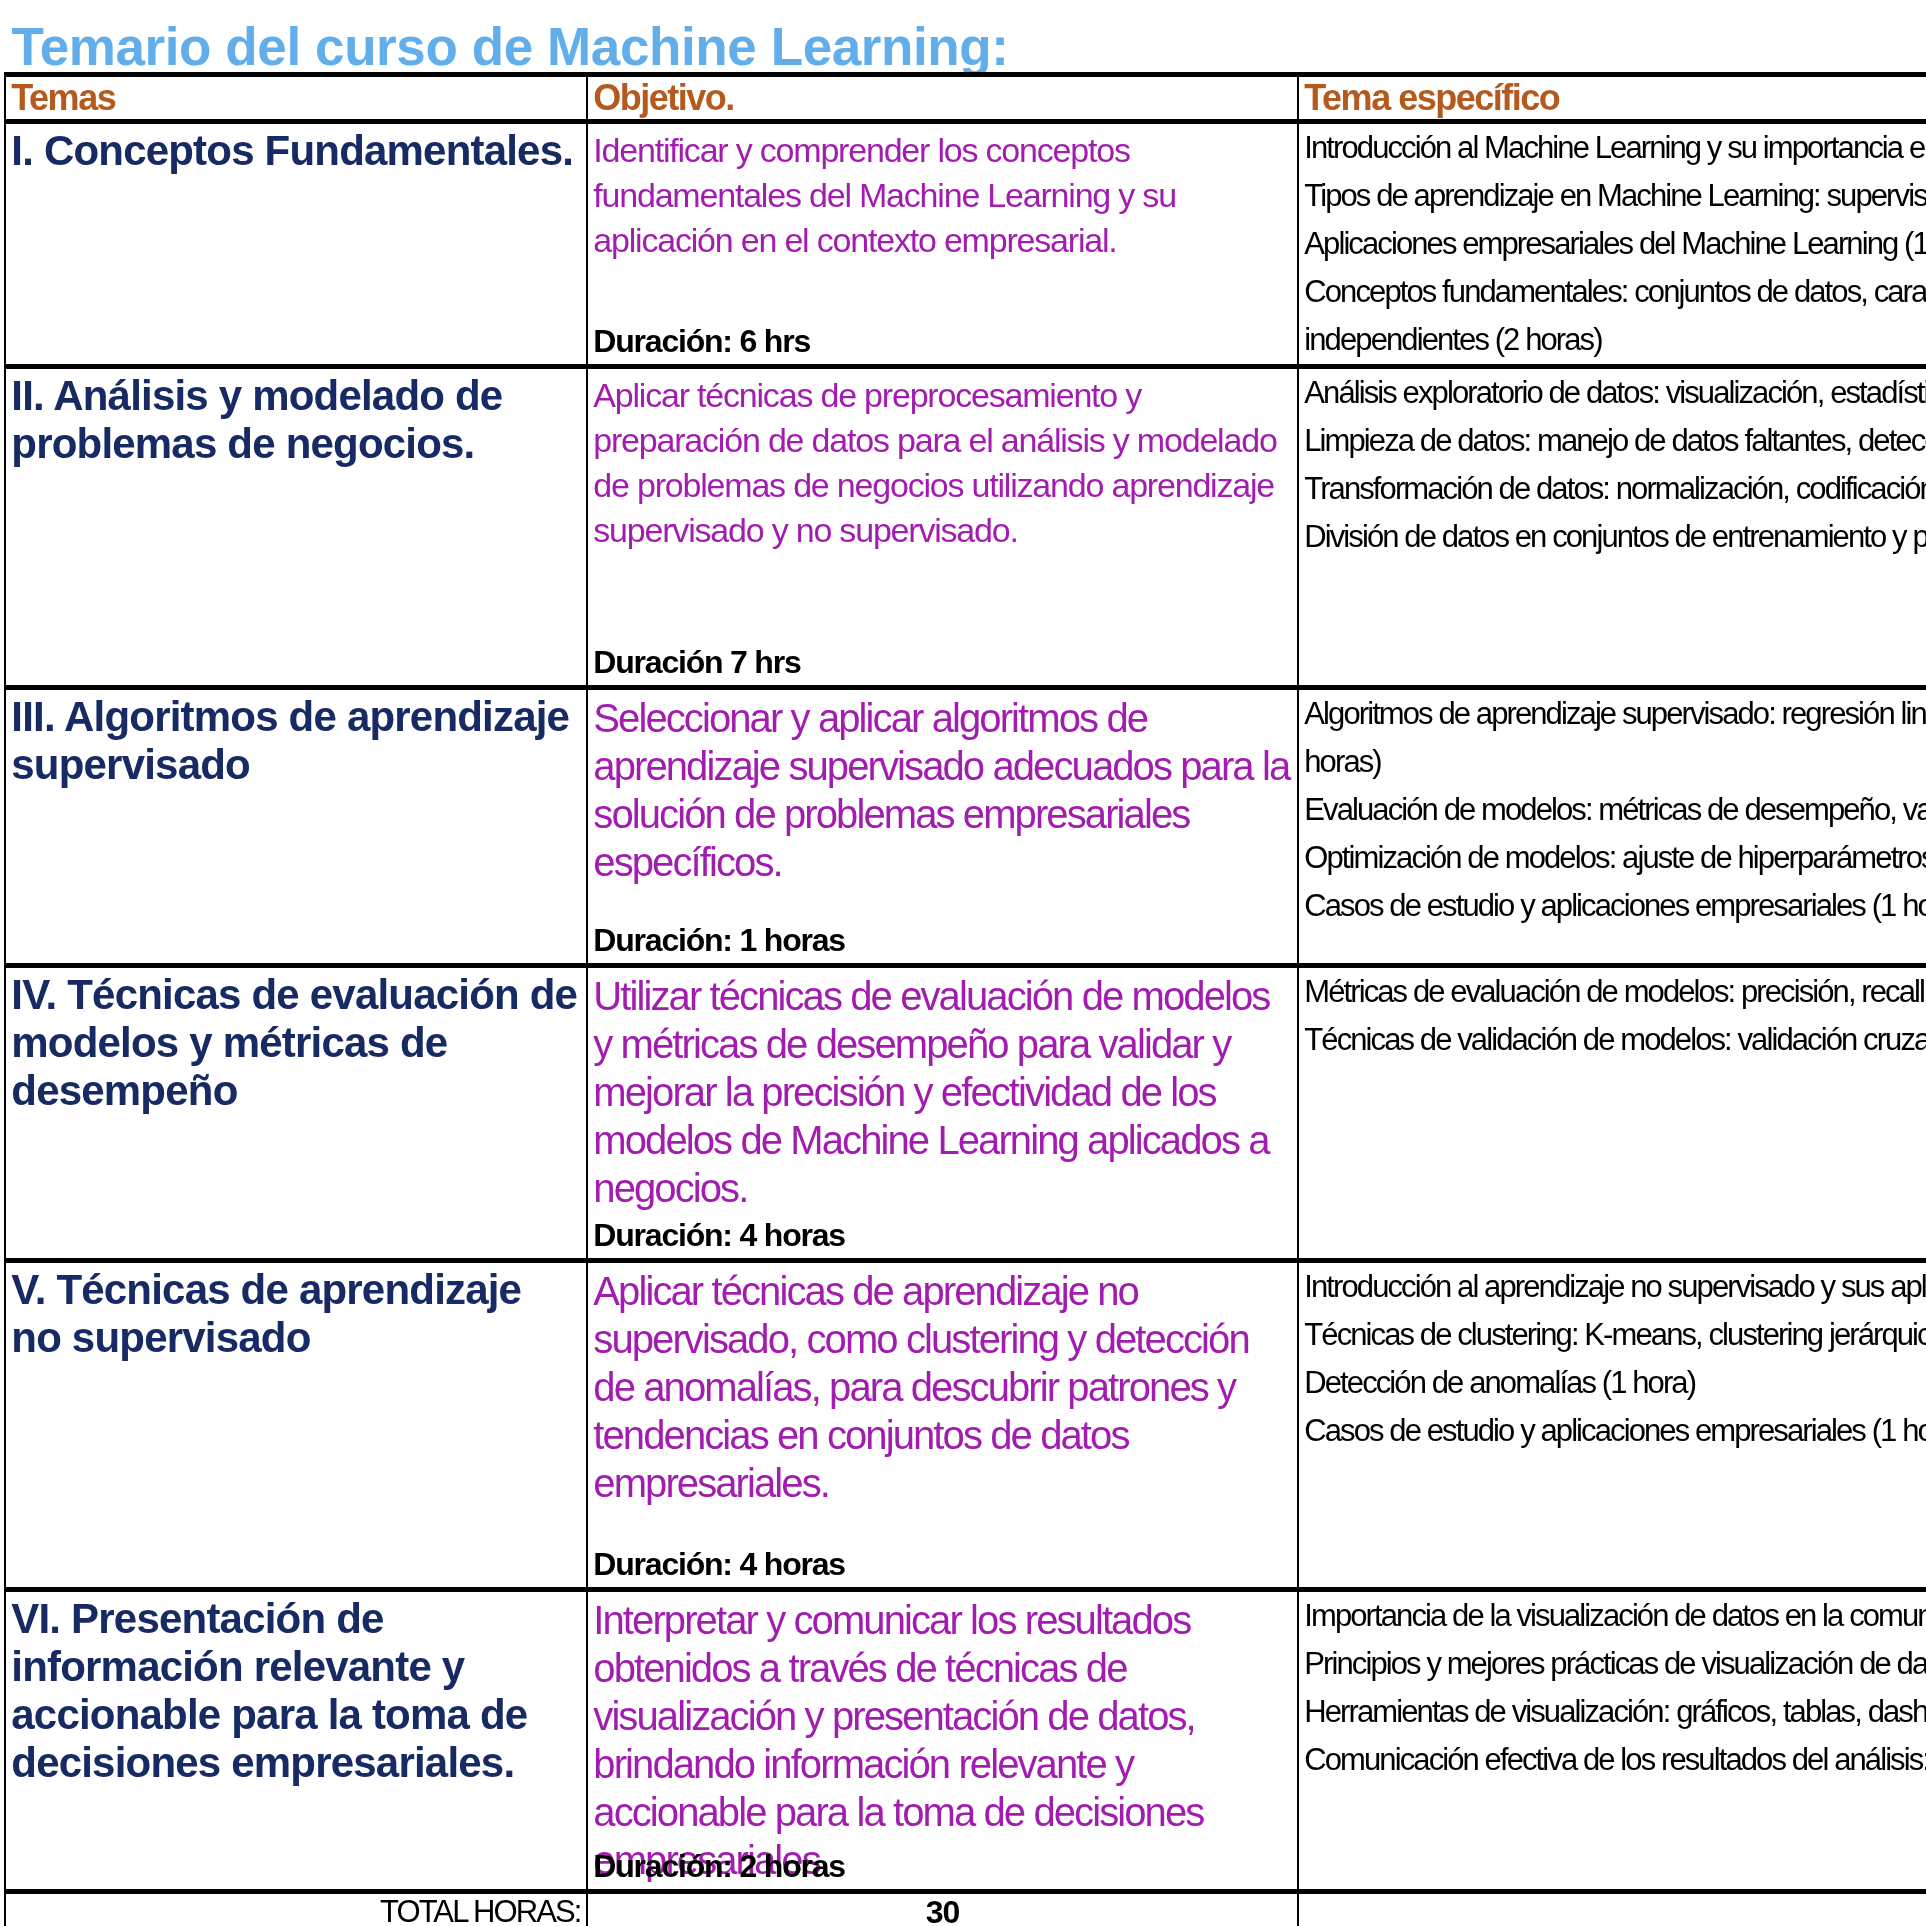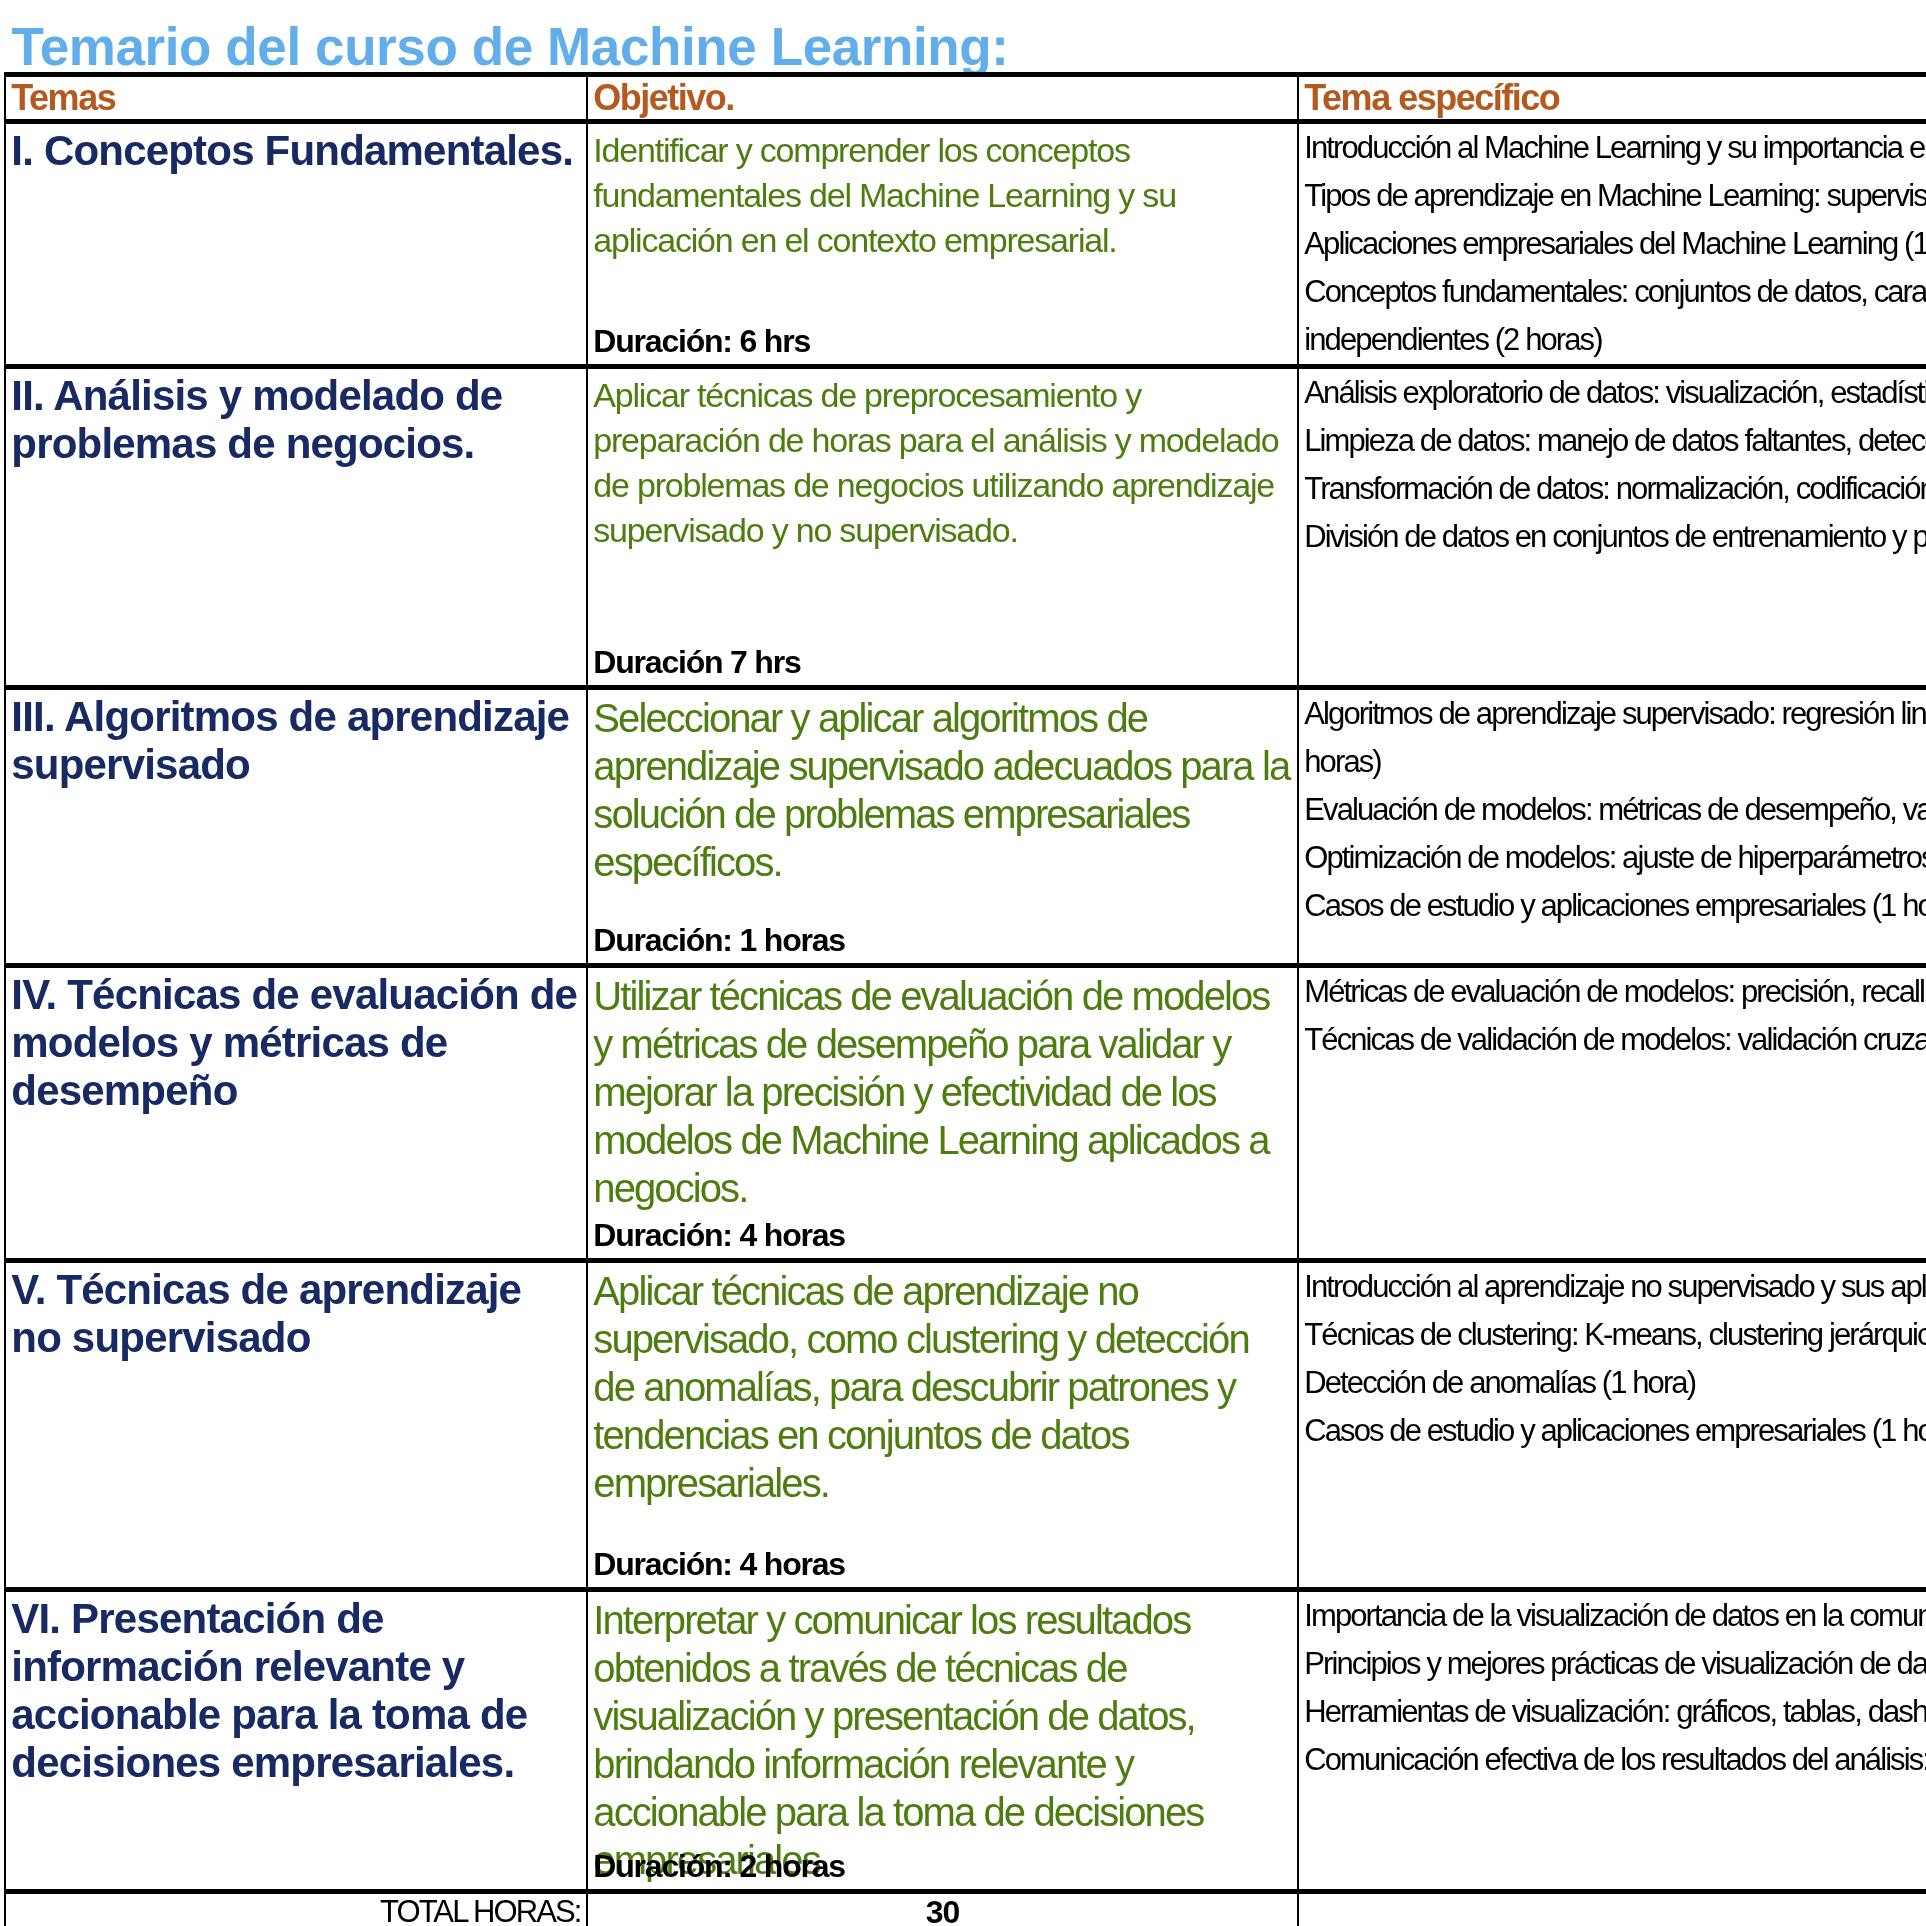--- a/index.html
+++ b/index.html
@@ -27,21 +27,21 @@
     font-size: 36px; color: #b55a1e; line-height: 42px; letter-spacing: -1.5px; font-weight: bold;
   }
   .topic {
     font-family: "Liberation Sans", sans-serif; font-weight: bold;
     font-size: 42px; color: #172a63; line-height: 48px; padding-top: 3.1px;
     letter-spacing: -0.8px;
   }
   .cell2 { position: relative; }
   .obj {
     font-family: "Liberation Sans", sans-serif;
-    font-size: 34px; color: #4d7c0f; line-height: 45px; padding-top: 3.9px; letter-spacing: -1.2px;
+    font-size: 34px; color: #a21caf; line-height: 45px; padding-top: 3.9px; letter-spacing: -1.2px;
   }
   .obj.narrow { font-size: 40px; line-height: 48px; letter-spacing: -1.9px; }
   .dur {
     position: absolute; left: 5.4px; bottom: 2.3px;
     font-family: "Liberation Sans", sans-serif; font-weight: bold;
     font-size: 32px; color: #000; line-height: 42px; letter-spacing: -1.2px;
   }
   .specific { padding-top: 2.3px; }
   .spec-item {
     font-family: "Liberation Sans", sans-serif;
@@ -101,21 +101,21 @@
         <div class="spec-item">Aplicaciones empresariales del Machine Learning (1 hora)</div>
         <div class="spec-item">Conceptos fundamentales: conjuntos de datos, características, etiquetas, variables dependientes e independientes (2 horas)</div>
       </td>
     </tr>
 
     <tr class="r2">
       <td>
           <div class="topic">II. Análisis y modelado de problemas de negocios.</div>
         </td>
       <td class="cell2">
-        <div class="obj">Aplicar técnicas de preprocesamiento y preparación de horas para el análisis y modelado de problemas de negocios utilizando aprendizaje supervisado y no supervisado.</div>
+        <div class="obj">Aplicar técnicas de preprocesamiento y preparación de datos para el análisis y modelado de problemas de negocios utilizando aprendizaje supervisado y no supervisado.</div>
         <div class="dur">Duración 7 hrs</div>
       </td>
       <td class="specific">
         <div class="spec-item">Análisis exploratorio de datos: visualización, estadísticas descriptivas (2 horas)</div>
         <div class="spec-item">Limpieza de datos: manejo de datos faltantes, detección y manejo de valores atípicos (2 horas)</div>
         <div class="spec-item">Transformación de datos: normalización, codificación de variables categóricas (2 horas)</div>
         <div class="spec-item">División de datos en conjuntos de entrenamiento y prueba (1 hora)</div>
       </td>
     </tr>
 

